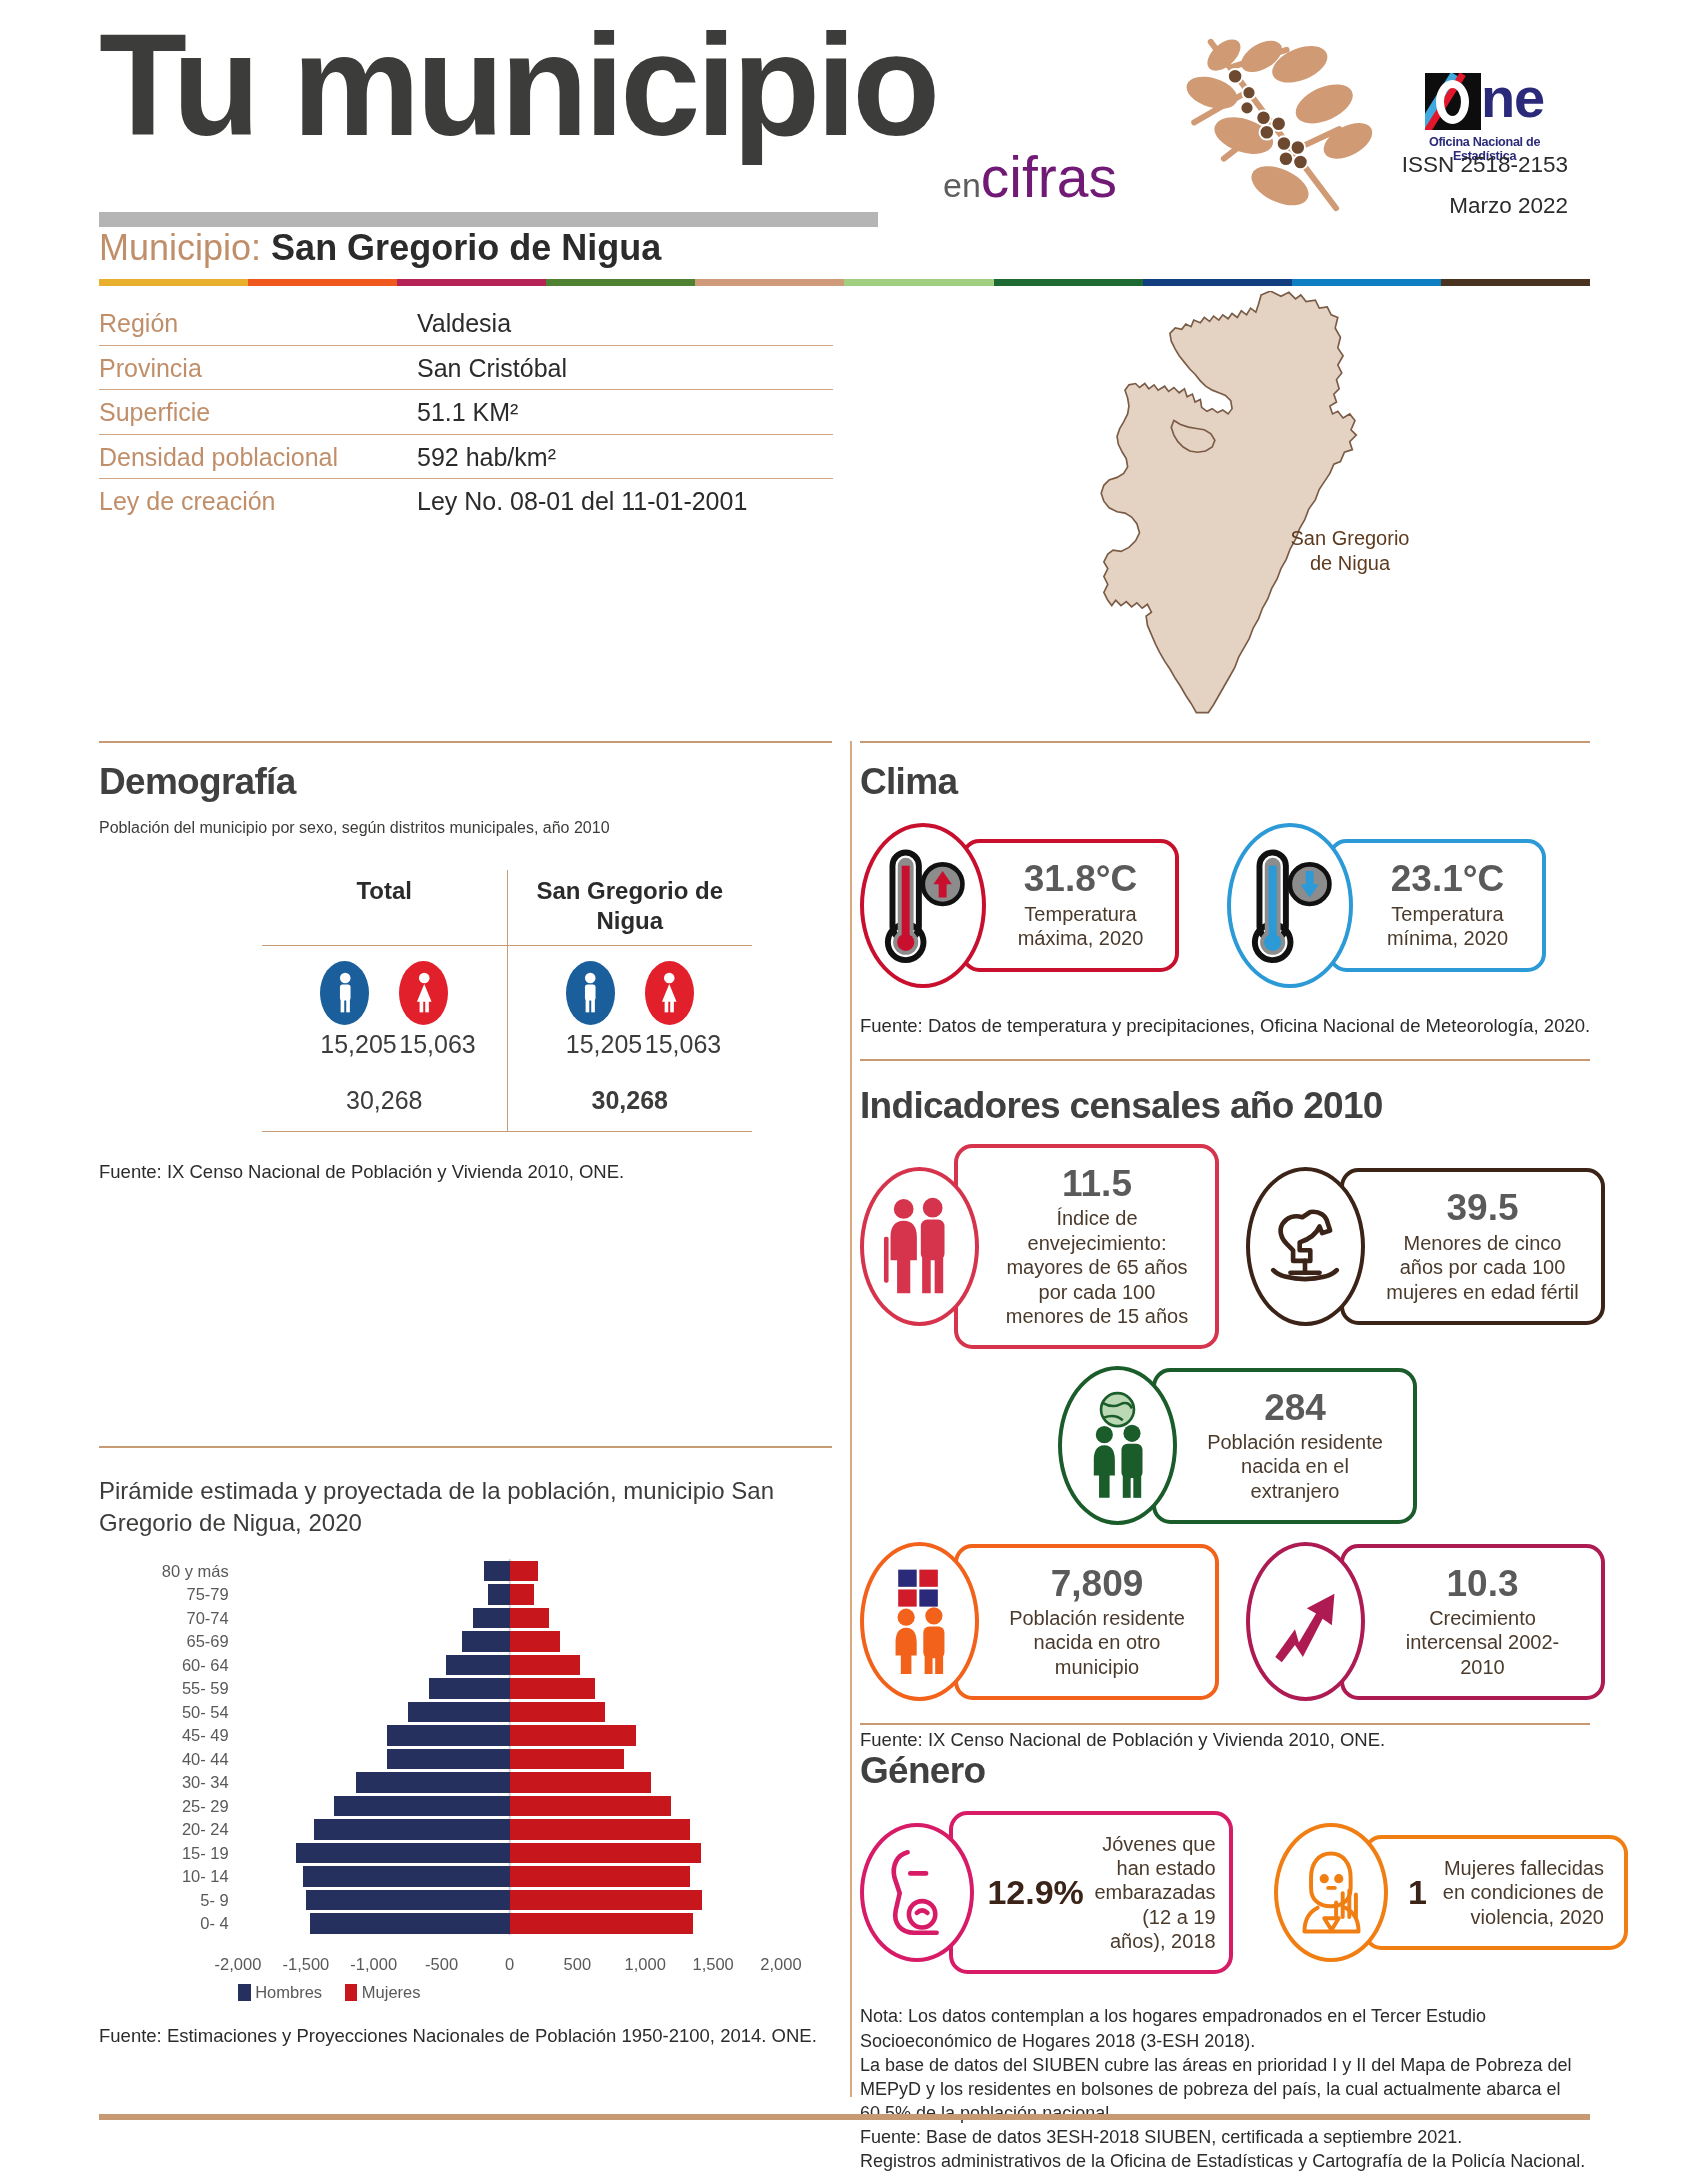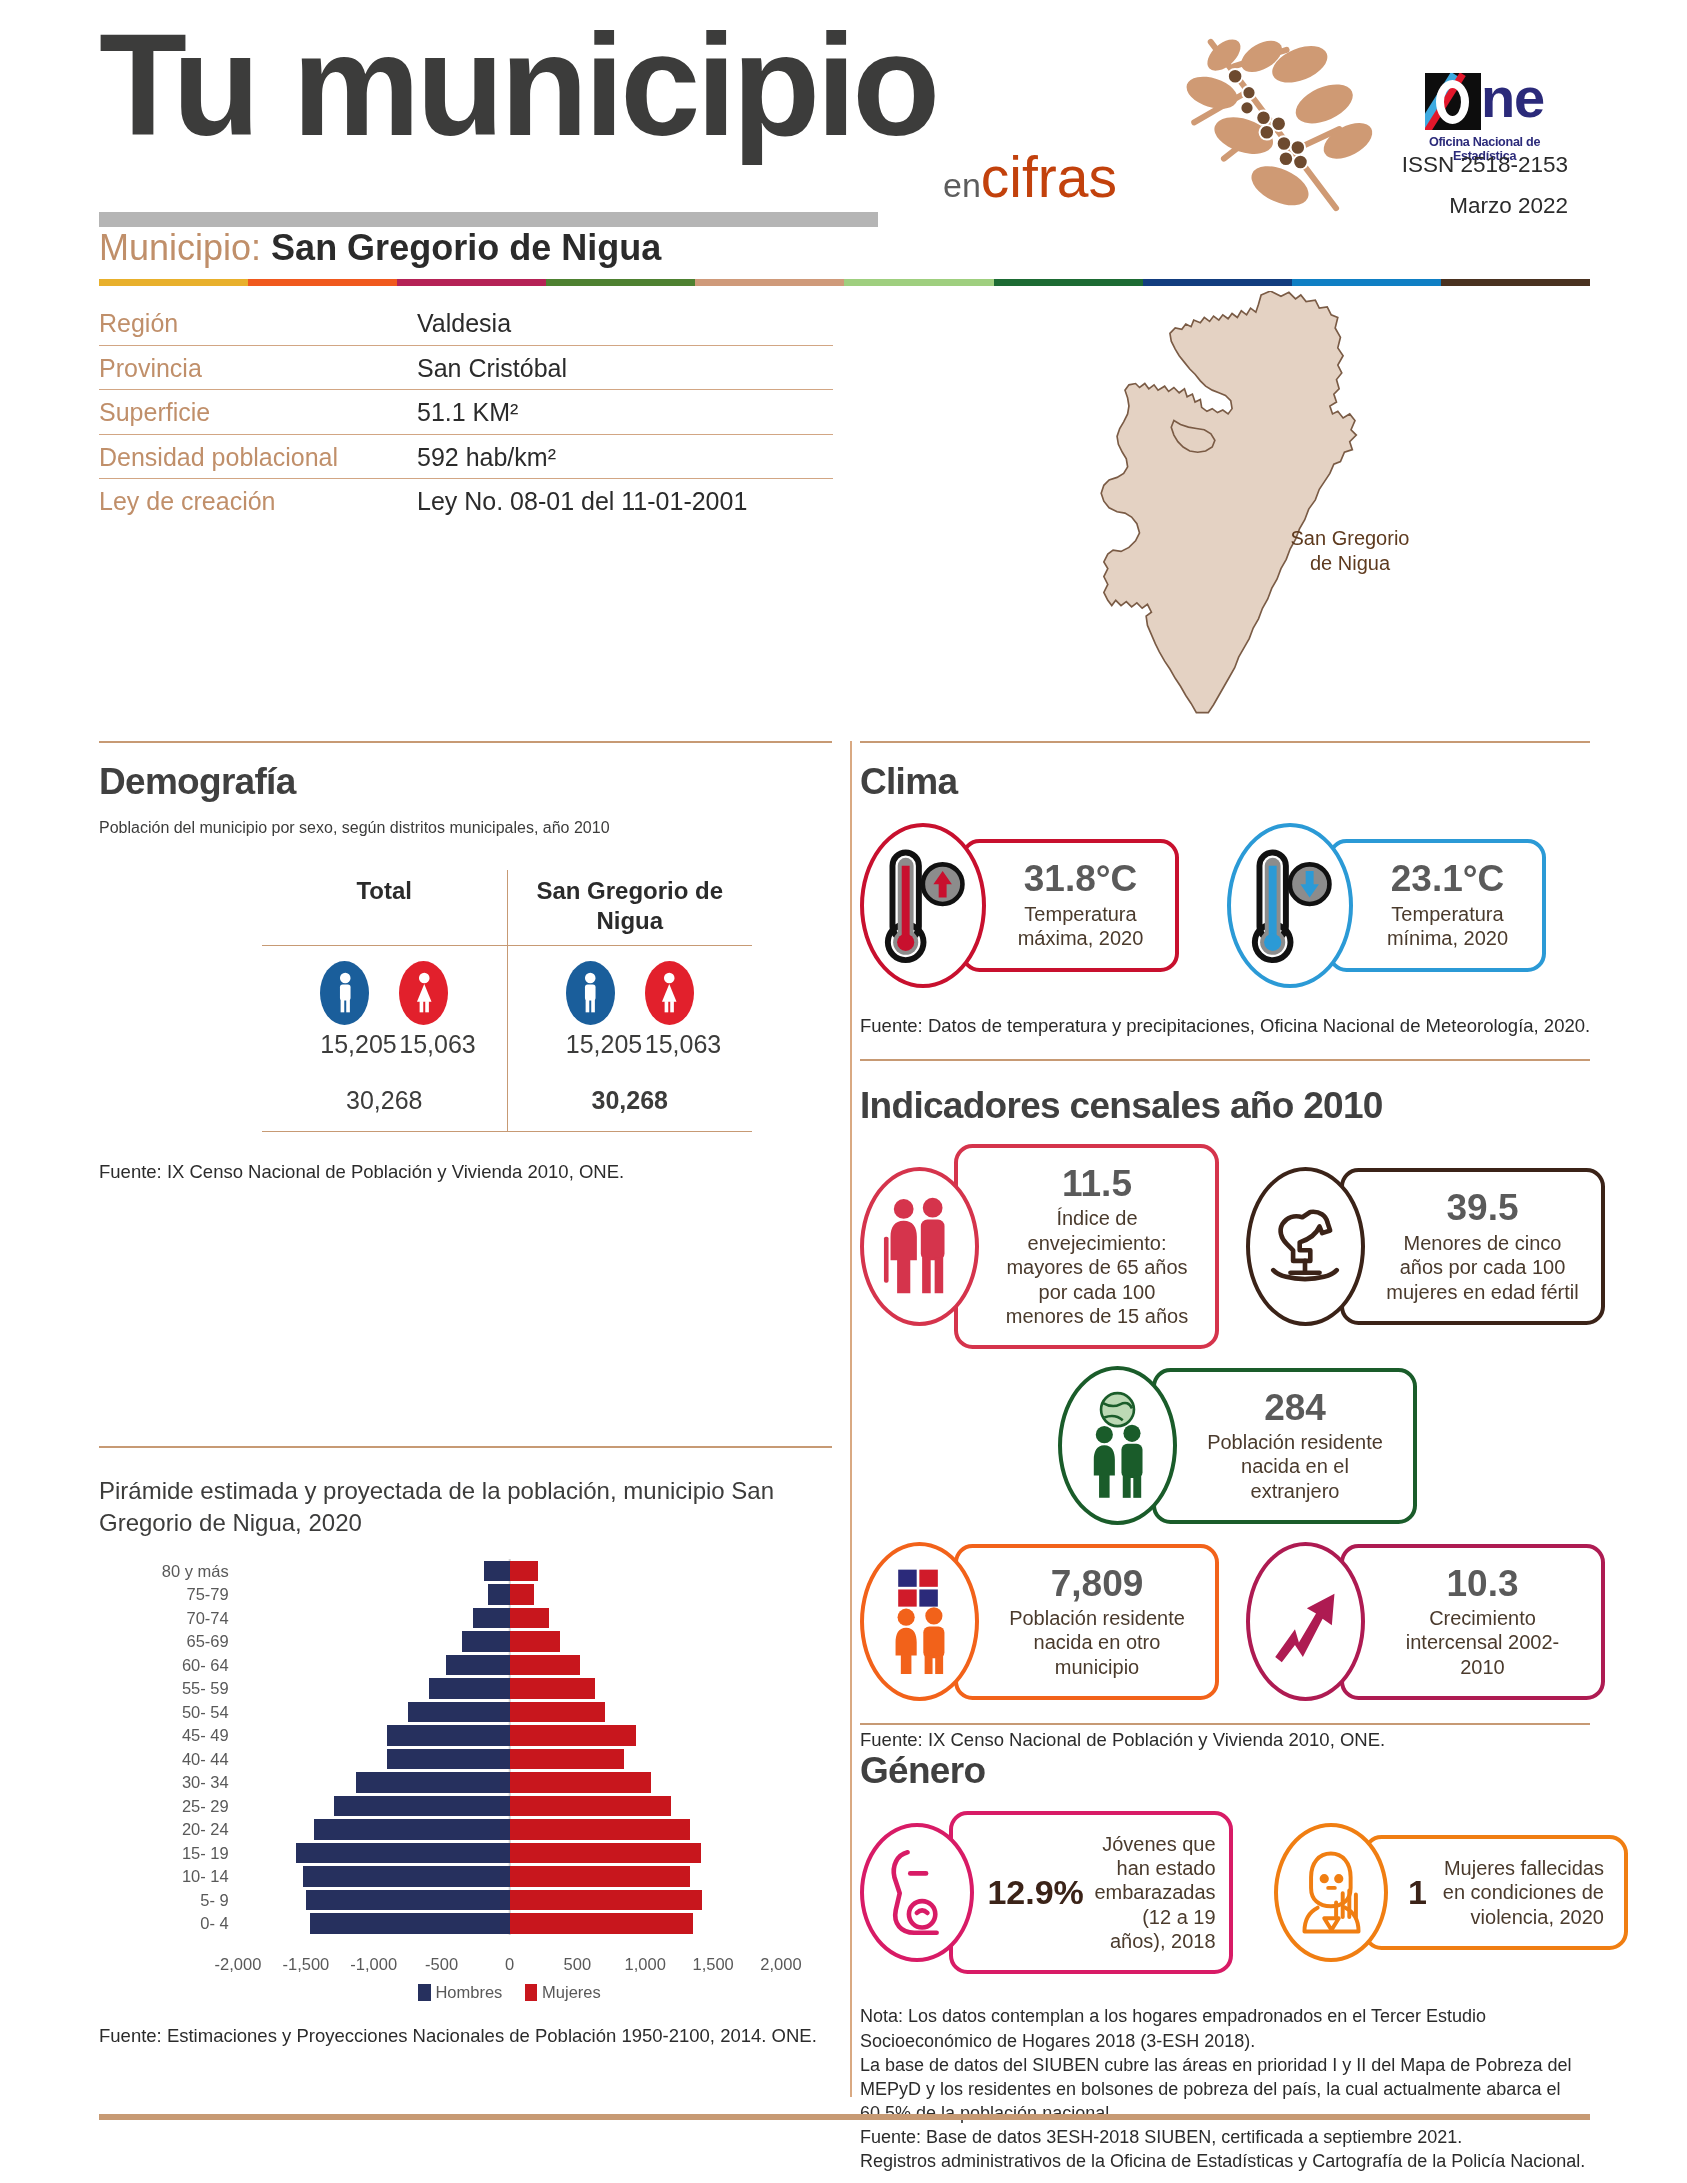--- a/index.html
+++ b/index.html
@@ -17,21 +17,21 @@
   .masthead { position: absolute; left: 99px; top: 20px; }
   .title-main {
     font-size: 144px; font-weight: bold; line-height: 0.92;
     letter-spacing: -4px; color: #3c3c3b; white-space: nowrap;
   }
   .title-sub {
     position: absolute; left: 943px; top: 149px;
     font-size: 52px; color: #4a4a4a; white-space: nowrap; line-height: 1;
   }
   .title-sub .en { font-size: 34px; color: #5d5d5d; }
-  .title-sub .cifras { font-size: 57px; color: #c2410c; }
+  .title-sub .cifras { font-size: 57px; color: #701a75; }
 
   .grayband {
     position: absolute; left: 99px; top: 212px;
     width: 779px; height: 14.6px; background: #b5b5b5;
   }
   .municipio-line {
     position: absolute; left: 99px; top: 226px;
     font-size: 36px; line-height: 1.2; white-space: nowrap;
   }
   .municipio-line .lbl { color: #c08f6a; }
@@ -104,21 +104,21 @@
   .chart { position: relative; margin-top: 21px; height: 390px; width: 701px; }
   .prow { display: flex; align-items: center; height: 23.5px; }
   .plabel { width: 139px; text-align: right; padding-right: 9.3px; font-size: 16.5px; color: #595959; }
   .pbars { position: relative; width: 543px; height: 100%; }
   .axis-mid { position: absolute; left: 50%; top: 0; bottom: 0; width: 2.6px; background: #d4d4d4; transform: translateX(-50%); }
   .bar { position: absolute; top: 1.5px; bottom: 1.5px; }
   .bar.m { background: #26305e; right: 50%; }
   .bar.f { background: #c8161d; left: 50%; }
   .xaxis { display: flex; margin-left: 139px; width: 543px; position: relative; height: 30px; }
   .xaxis span { position: absolute; transform: translateX(-50%); font-size: 16.5px; color: #595959; top: 5.3px; white-space: nowrap;}
-  .legend { display: flex; justify-content: center; gap: 22.5px; margin-left: 139px; width: 543px; margin-top: 4px; }
+  .legend { display: flex; gap: 22.5px; margin-left: 139px; width: 543px; margin-top: 4px; }
   .legend .li { display: flex; align-items: center; gap: 4.6px; font-size: 16.5px; color: #595959; }
   .swatch { width: 12.6px; height: 17px; }
 
   
   .rcol { position: absolute; left: 860px; width: 731px; }
 
   .card { position: relative; display: flex; align-items: center; }
   .bubble { border: 4.6px solid; border-radius: 50%; width: 126px; height: 165px;
             display:flex; align-items:center; justify-content:center; background:#fff;
             position: relative; z-index: 3; flex: 0 0 auto;}

